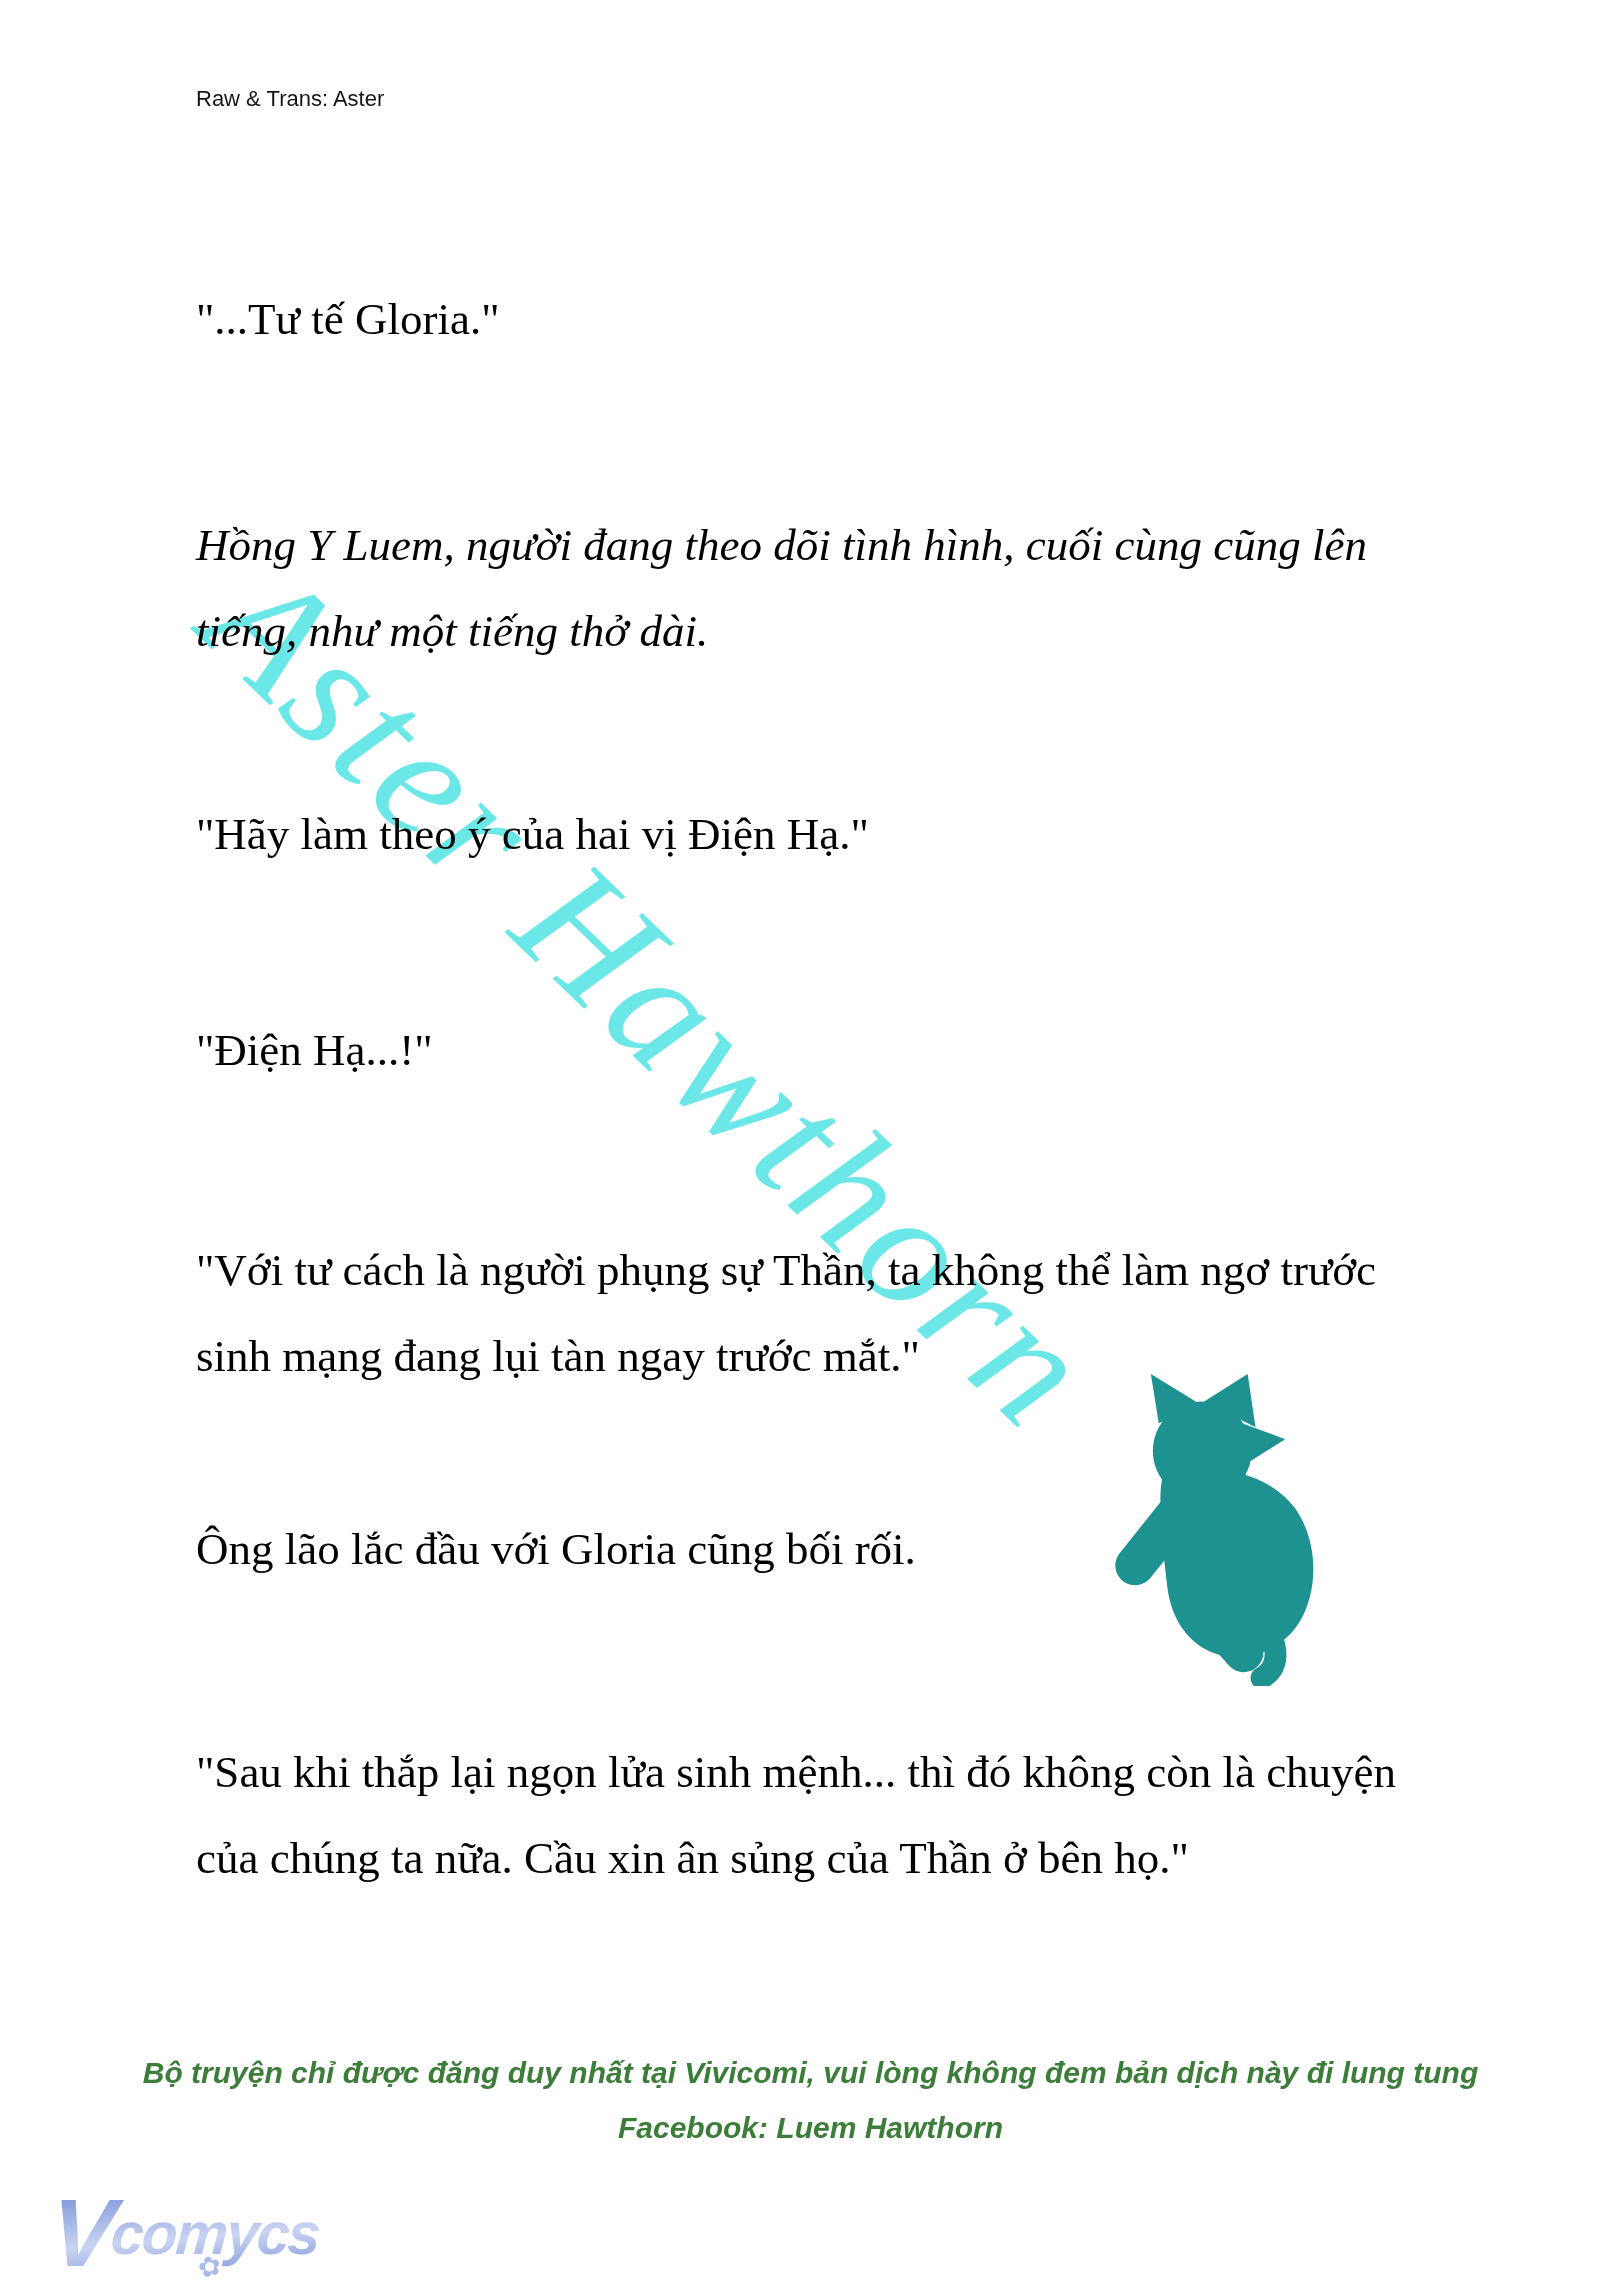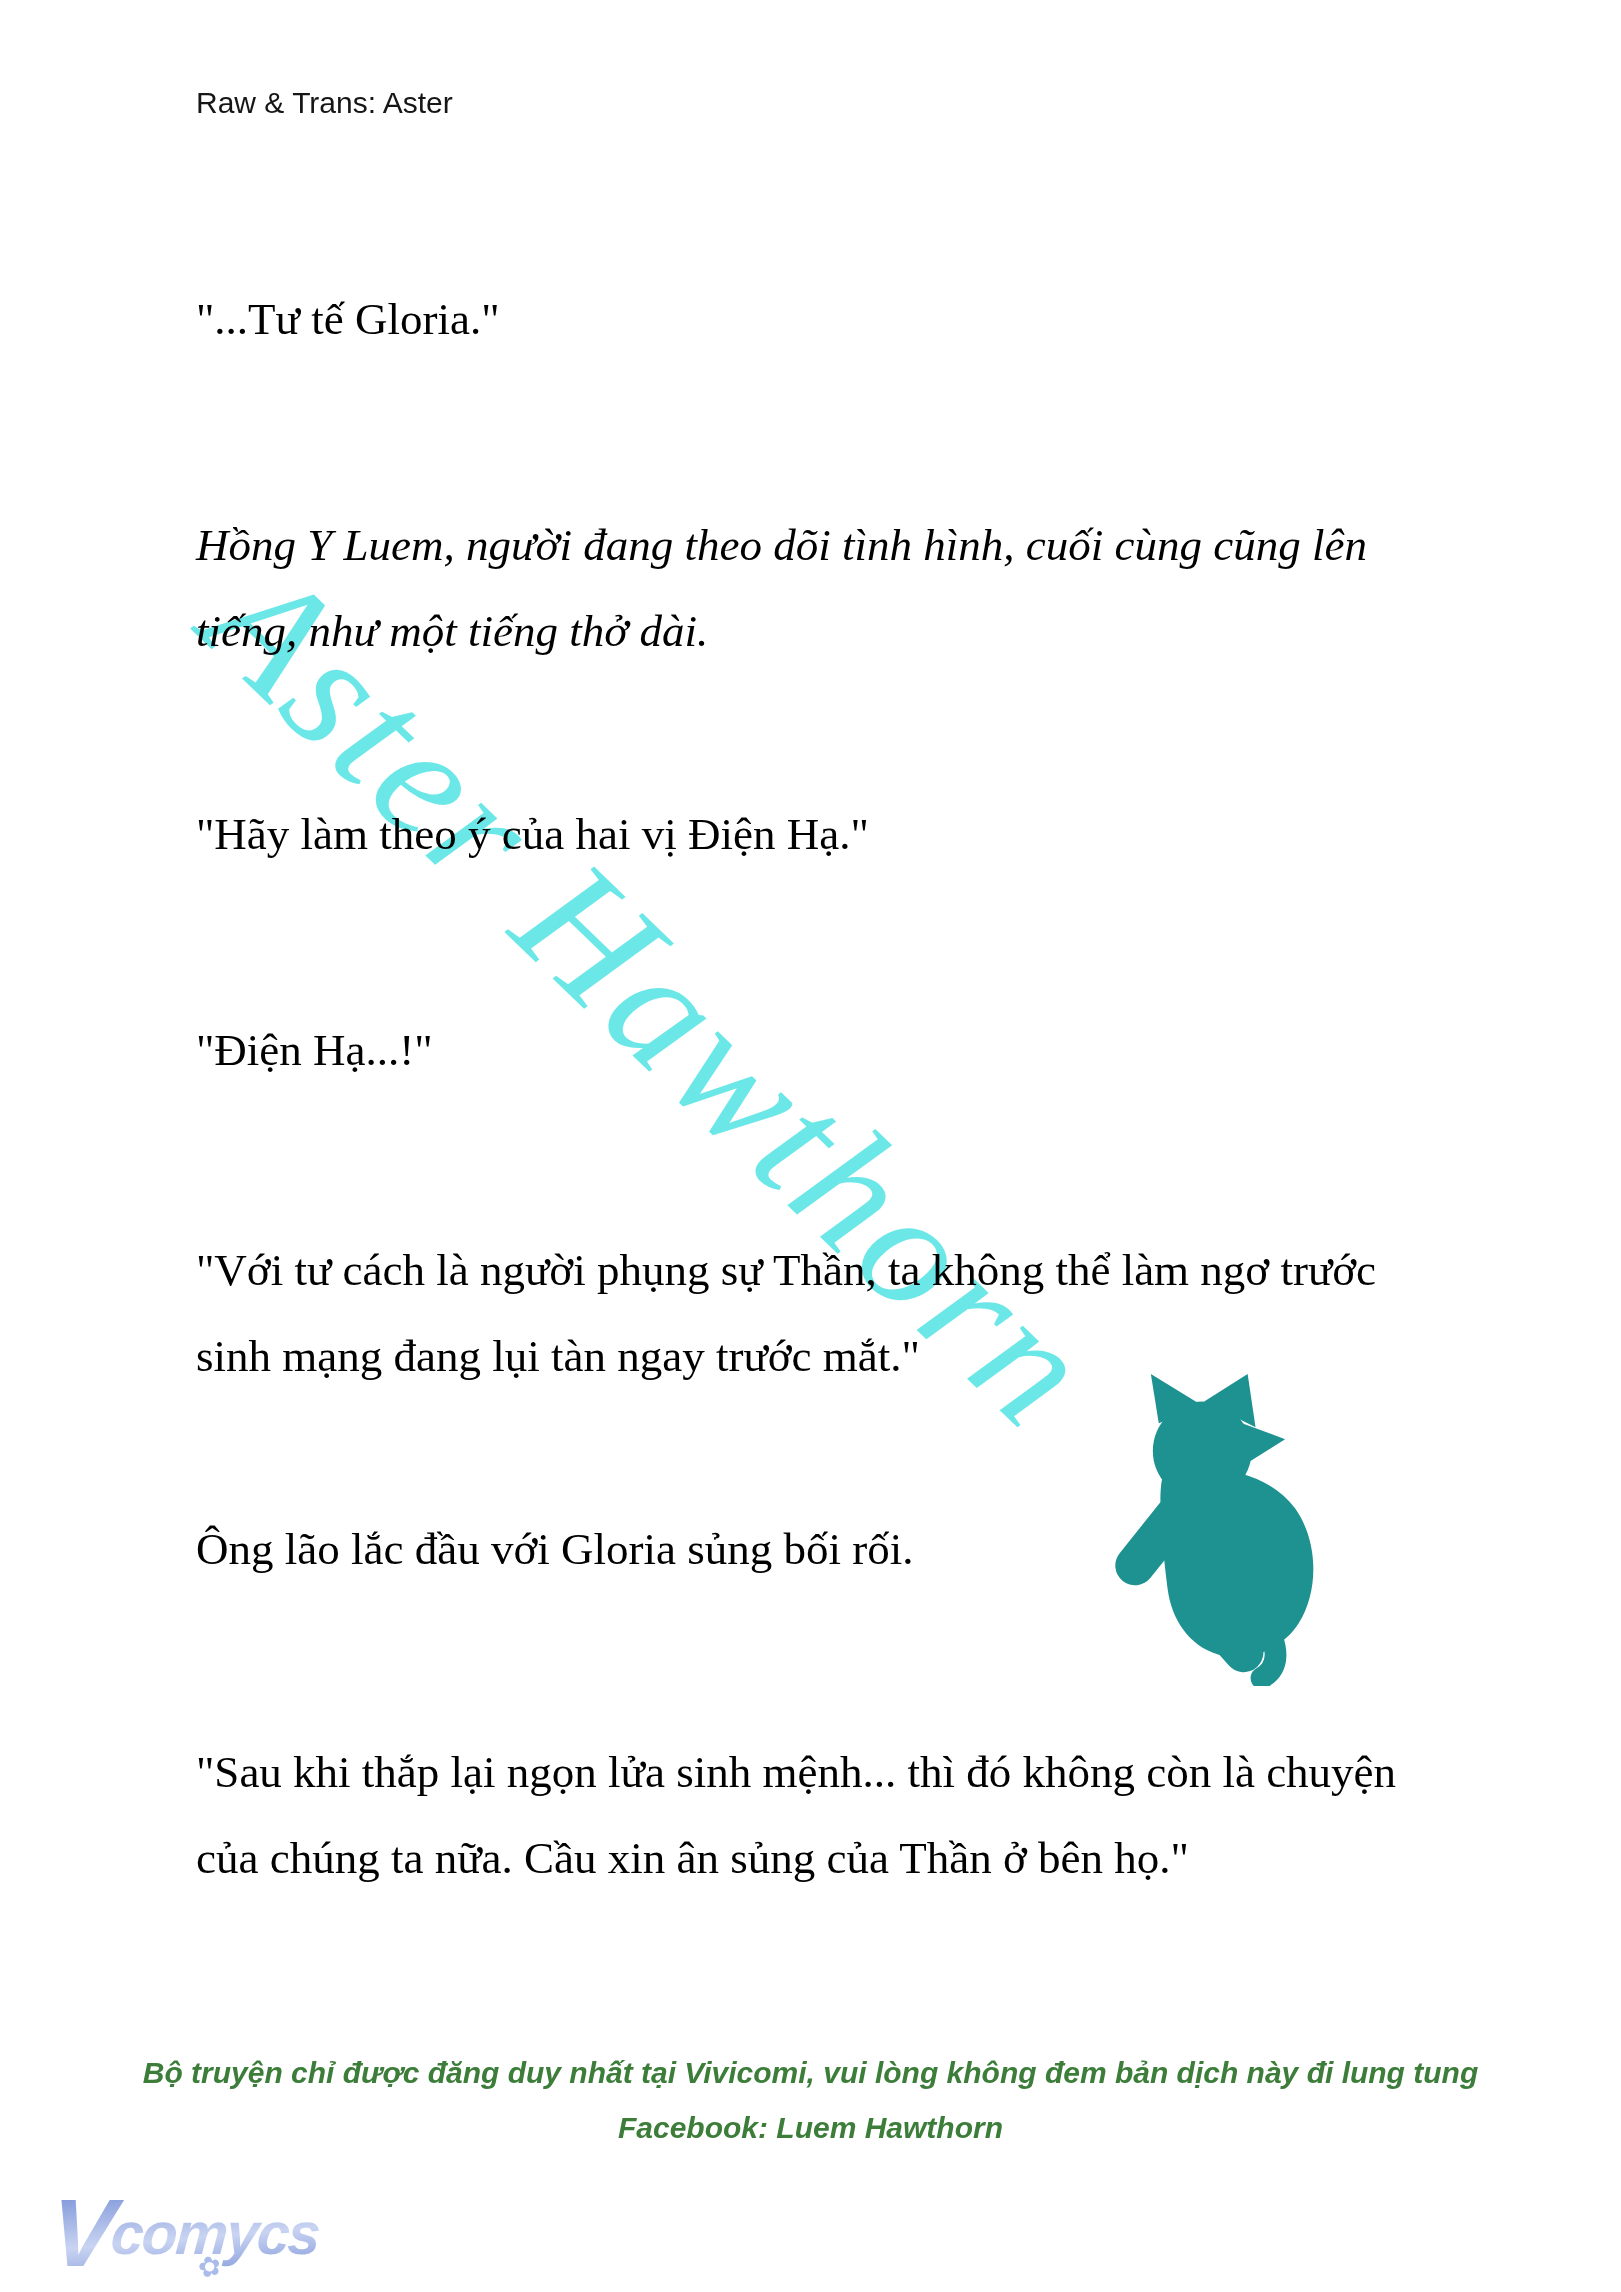--- a/index.html
+++ b/index.html
@@ -7,21 +7,21 @@
     position:relative;
     width:1621px; height:2293px;
     margin:0 auto;
     background:var(--background,#fff);
     overflow:hidden;
     font-family:"Liberation Serif", serif;
   }
   .credit {
     position:absolute; left:196px; top:86px;
     font-family:"Liberation Sans", sans-serif;
-    font-size:30px; color:#161616; z-index:2;
+    font-size:22px; color:#161616; z-index:2;
   }
   .watermark {
     position:absolute; left:294px; top:534px;
     font-size:167px; font-style:italic; line-height:1;
     letter-spacing:5.9px; white-space:nowrap;
     color:var(--watermark,#5fe6e6);
     transform:rotate(44deg); transform-origin:0 0;
     opacity:.92; z-index:1;
   }
   .para {
@@ -76,21 +76,21 @@
 
   <div class="watermark">Aster Hawthorn</div>
 
   <div class="credit">Raw &amp; Trans: Aster</div>
 
   <p class="para p0">"...Tư tế Gloria."</p>
   <p class="para p1">Hồng Y Luem, người đang theo dõi tình hình, cuối cùng cũng lên tiếng, như một tiếng thở dài.</p>
   <p class="para p2">"Hãy làm theo ý của hai vị Điện Hạ."</p>
   <p class="para p3">"Điện Hạ...!"</p>
   <p class="para p4">"Với tư cách là người phụng sự Thần, ta không thể làm ngơ trước sinh mạng đang lụi tàn ngay trước mắt."</p>
-  <p class="para p5">Ông lão lắc đầu với Gloria sủng bối rối.</p>
+  <p class="para p5">Ông lão lắc đầu với Gloria cũng bối rối.</p>
   <p class="para p6">"Sau khi thắp lại ngọn lửa sinh mệnh... thì đó không còn là chuyện của chúng ta nữa. Cầu xin ân sủng của Thần ở bên họ."</p>
 
   <svg class="cat" viewBox="0 0 210 320" aria-hidden="true">
     <g fill="currentColor" stroke="none">
       <polygon points="44,54 36,4 88,36"></polygon>
       <polygon points="90,32 134,4 142,58"></polygon>
       <circle cx="88" cy="82" r="50"></circle>
       <polygon points="118,50 172,70 118,104"></polygon>
       <path d="M48,108 C90,92 152,100 182,140 C206,174 206,224 186,256 C168,285 132,296 104,288 C74,279 57,252 53,222 C49,190 42,128 48,108 Z"></path>
     </g>

